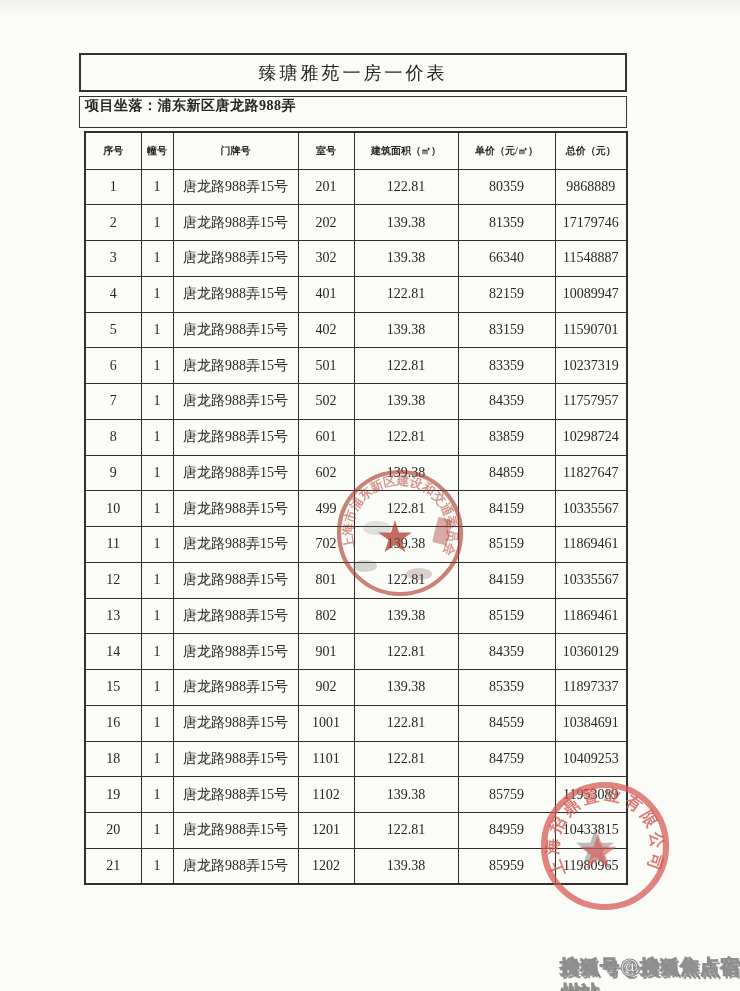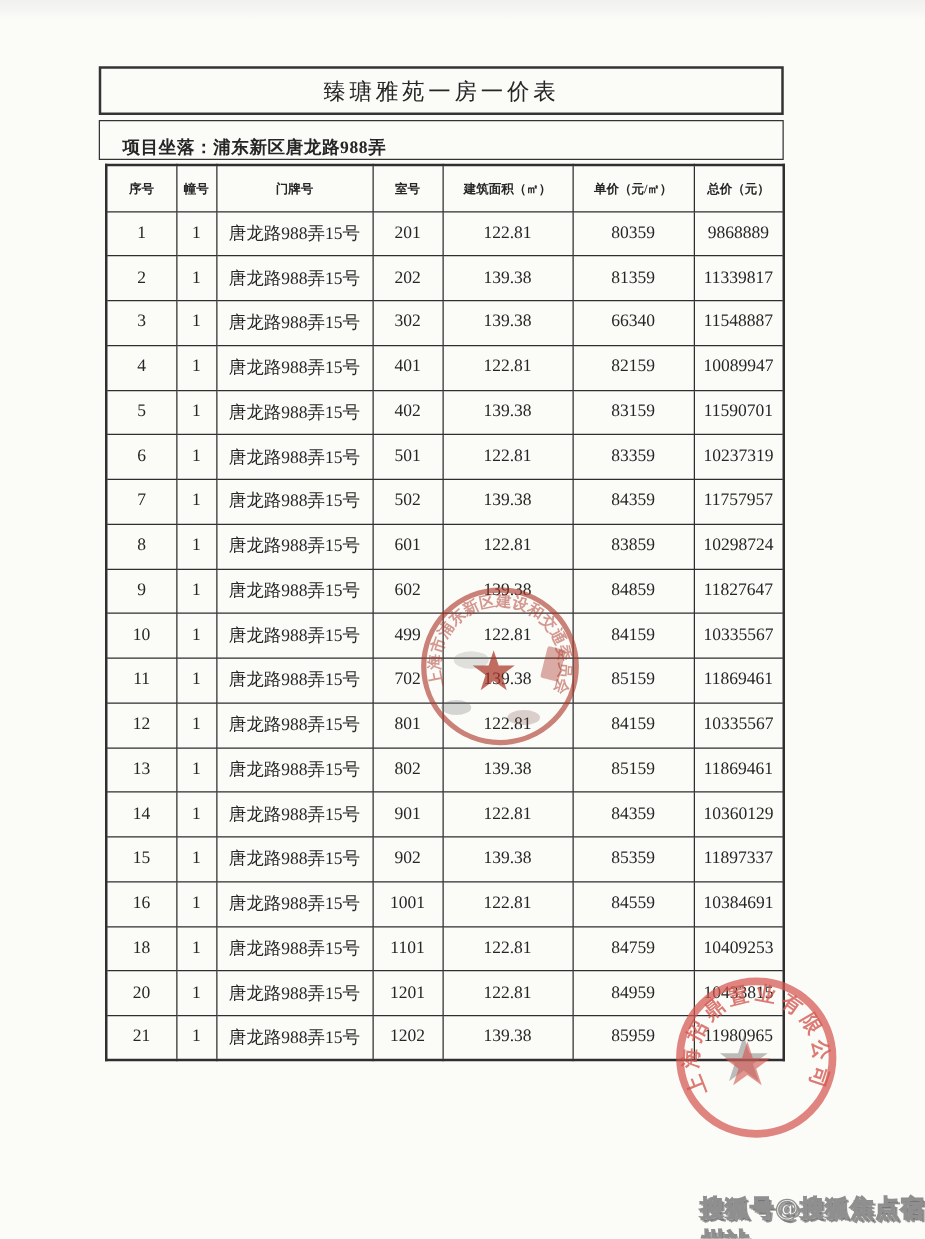--- a/index.html
+++ b/index.html
@@ -17,21 +17,21 @@
   .title-box{
     position:absolute;left:79px;top:53px;width:548px;height:39px;
     border:2px solid #343434;box-sizing:border-box;
     display:flex;align-items:center;justify-content:center;
   }
   .title-box span{font-size:18px;letter-spacing:3px;font-weight:500;}
   
   .location-box{
     position:absolute;left:79px;top:96px;width:548px;height:32px;
     border:1.5px solid #343434;box-sizing:border-box;
-    display:flex;align-items:flex-end;padding-left:18px;
+    display:flex;align-items:flex-start;padding-left:5px;
   }
   .location-box span{font-size:14px;font-weight:700;letter-spacing:0.5px;}
   
   table.price-table{
     position:absolute;left:84px;top:131px;width:542px;
     border-collapse:collapse;table-layout:fixed;
     border:2px solid #2f2f2f;
   }
   table.price-table th,table.price-table td{
     border:1.4px solid #2f2f2f;
@@ -101,21 +101,21 @@
           <td>80359</td>
           <td>9868889</td>
         </tr>
         <tr>
           <td>2</td>
           <td>1</td>
           <td>唐龙路988弄15号</td>
           <td>202</td>
           <td>139.38</td>
           <td>81359</td>
-          <td>11339817</td>
+          <td>17179746</td>
         </tr>
         <tr>
           <td>3</td>
           <td>1</td>
           <td>唐龙路988弄15号</td>
           <td>302</td>
           <td>139.38</td>
           <td>66340</td>
           <td>11548887</td>
         </tr>
@@ -237,20 +237,29 @@
           <td>10384691</td>
         </tr>
         <tr>
           <td>18</td>
           <td>1</td>
           <td>唐龙路988弄15号</td>
           <td>1101</td>
           <td>122.81</td>
           <td>84759</td>
           <td>10409253</td>
+        </tr>
+        <tr>
+          <td>19</td>
+          <td>1</td>
+          <td>唐龙路988弄15号</td>
+          <td>1102</td>
+          <td>139.38</td>
+          <td>85759</td>
+          <td>11953089</td>
         </tr>
         <tr>
           <td>20</td>
           <td>1</td>
           <td>唐龙路988弄15号</td>
           <td>1201</td>
           <td>122.81</td>
           <td>84959</td>
           <td>10433815</td>
         </tr>

